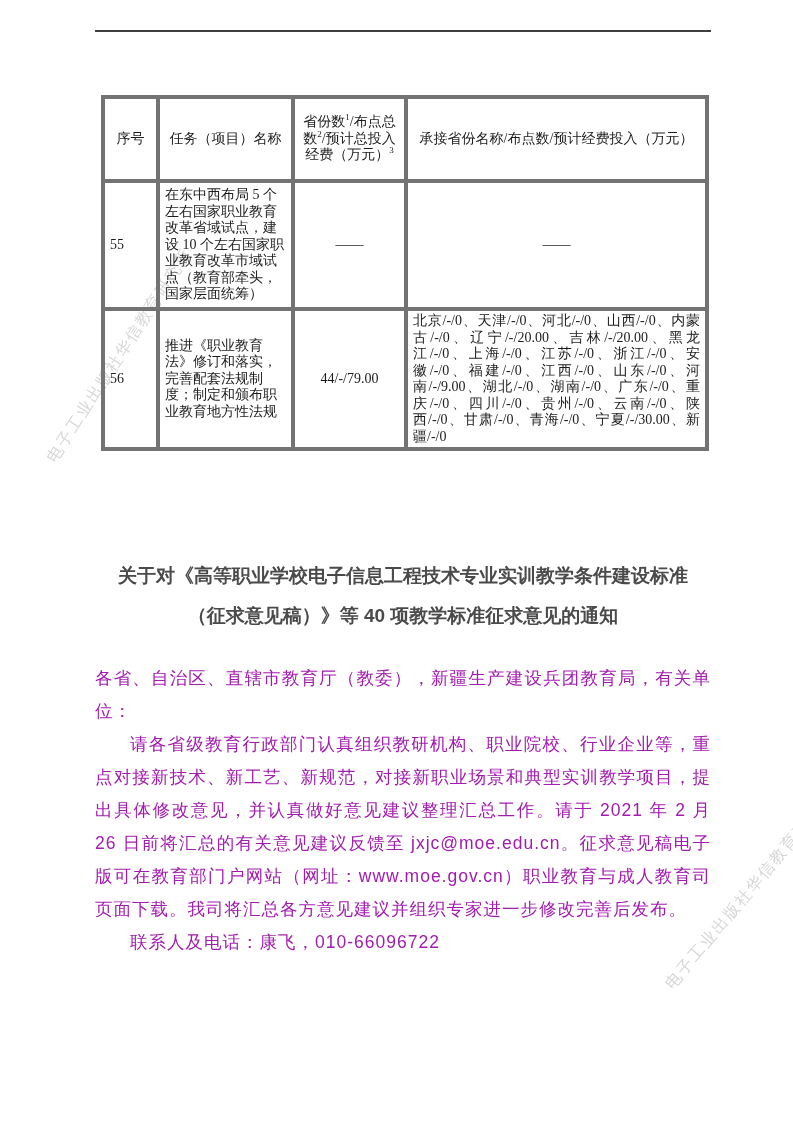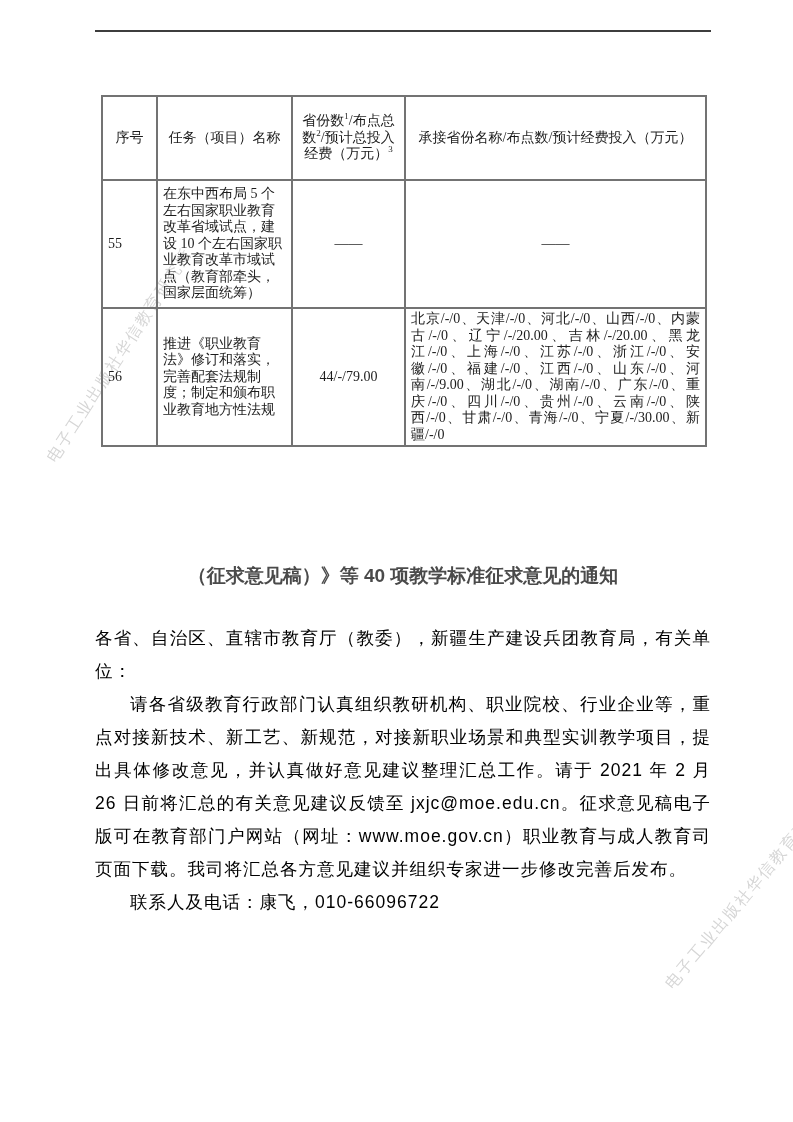--- a/index.html
+++ b/index.html
@@ -28,21 +28,21 @@
   }
 
   
   table.fund {
     position:absolute; z-index:1; top:95px; left:101px; width:604px;
     border-collapse:collapse; table-layout:fixed; background:transparent;
     color:#1c1c1c; font-family:"Liberation Serif","DejaVu Serif",serif;
     font-size:14px; line-height:16.5px; border:2px solid #2a2a2a;
   }
   table.fund th, table.fund td {
-    border:2px solid #737373; vertical-align:middle; padding:2px 5px;
+    border:4px solid #737373; vertical-align:middle; padding:2px 5px;
     background:transparent; overflow:hidden;
   }
   table.fund th { font-weight:normal; text-align:center; }
   table.fund sup { font-size:9px; line-height:0; }
   .r-head { height:84px; }
   .r-a    { height:40px; }
   .r-55   { height:128px; }
   .r-56   { height:130px; }
   .c-no     { text-align:left; }
   .c-task   { text-align:left; padding:4px 6px; }
@@ -53,21 +53,21 @@
   .notice {
     position:absolute; z-index:1; left:95px; top:556px; width:616px;
   }
   .notice-title {
     font-size:19px; font-weight:bold; text-align:center; line-height:40px;
     color:#4a4a4a;
   }
   .notice-title span { display:block; }
   .notice-body {
     margin-top:26px; font-size:17.5px; line-height:33px; letter-spacing:1px;
-    text-align:justify; color:#000000;
+    text-align:justify; color:#a21caf;
   }
   .notice-body p { margin:0; }
   .indent { text-indent:2em; }
 </style>
 </head>
 <body>
 
 <div class="page">
 
   <div class="watermark wm-left">电子工业出版社华信教育研究所</div>
@@ -101,20 +101,21 @@
         <td class="c-no">56</td>
         <td class="c-task">推进《职业教育法》修订和落实，完善配套法规制度；制定和颁布职业教育地方性法规</td>
         <td class="c-sum">44/-/79.00</td>
         <td class="c-detail">北京/-/0、天津/-/0、河北/-/0、山西/-/0、内蒙古/-/0、辽宁/-/20.00、吉林/-/20.00、黑龙江/-/0、上海/-/0、江苏/-/0、浙江/-/0、安徽/-/0、福建/-/0、江西/-/0、山东/-/0、河南/-/9.00、湖北/-/0、湖南/-/0、广东/-/0、重庆/-/0、四川/-/0、贵州/-/0、云南/-/0、陕西/-/0、甘肃/-/0、青海/-/0、宁夏/-/30.00、新疆/-/0</td>
       </tr>
     </tbody>
   </table>
 
   <div class="notice">
     <div class="notice-title">
+      <span>关于对《高等职业学校电子信息工程技术专业实训教学条件建设标准</span>
       <span>（征求意见稿）》等 40 项教学标准征求意见的通知</span>
     </div>
     <div class="notice-body">
       <p>各省、自治区、直辖市教育厅（教委），新疆生产建设兵团教育局，有关单位：</p>
       <p class="indent">请各省级教育行政部门认真组织教研机构、职业院校、行业企业等，重点对接新技术、新工艺、新规范，对接新职业场景和典型实训教学项目，提出具体修改意见，并认真做好意见建议整理汇总工作。请于 2021 年 2 月 26 日前将汇总的有关意见建议反馈至 jxjc@moe.edu.cn。征求意见稿电子版可在教育部门户网站（网址：www.moe.gov.cn）职业教育与成人教育司页面下载。我司将汇总各方意见建议并组织专家进一步修改完善后发布。</p>
       <p class="indent">联系人及电话：康飞，010-66096722</p>
     </div>
   </div>
 
 </div>

